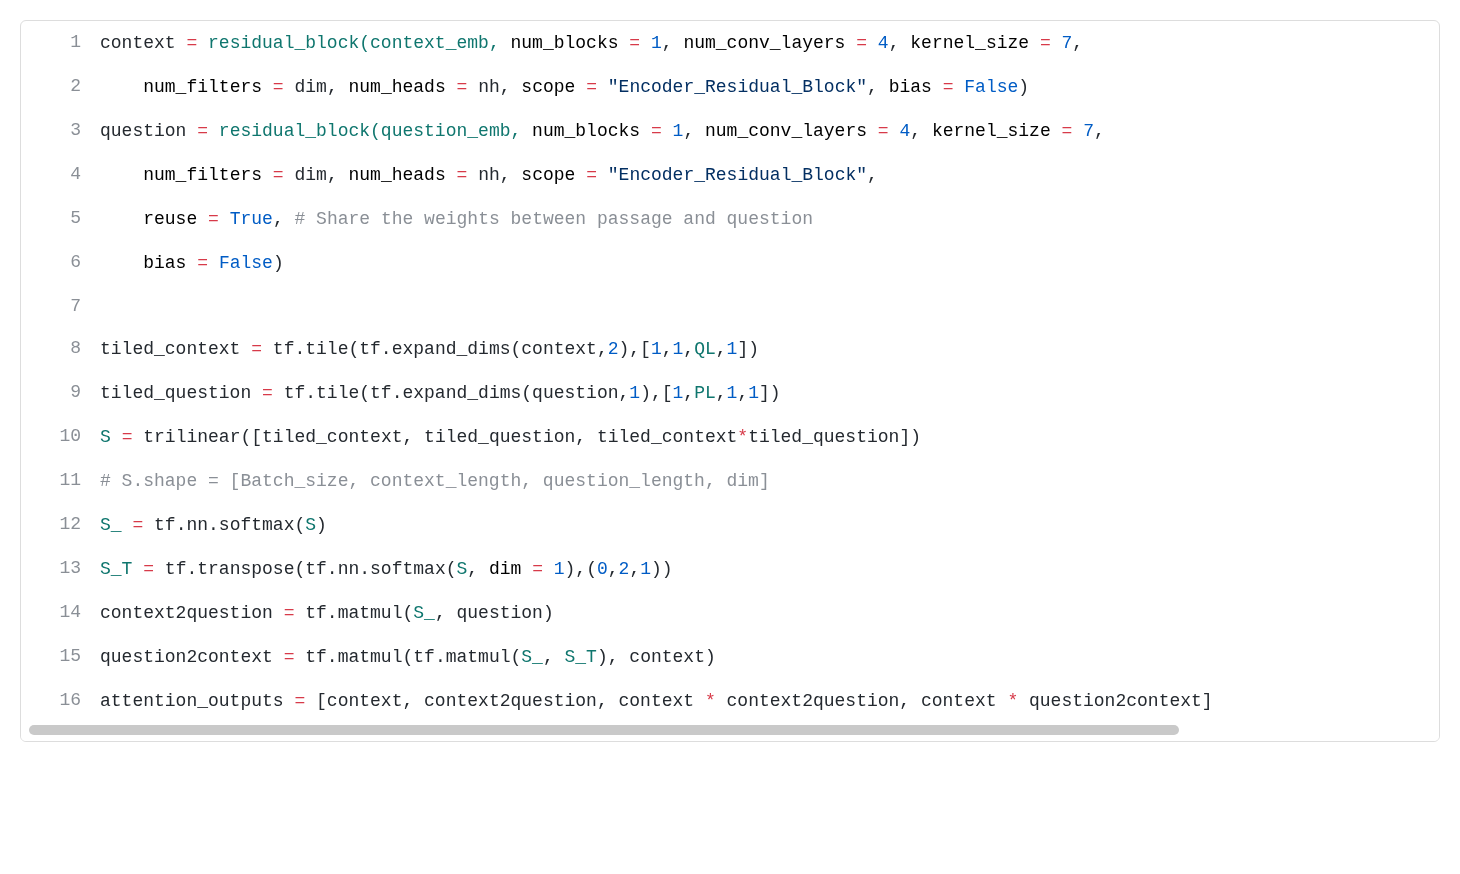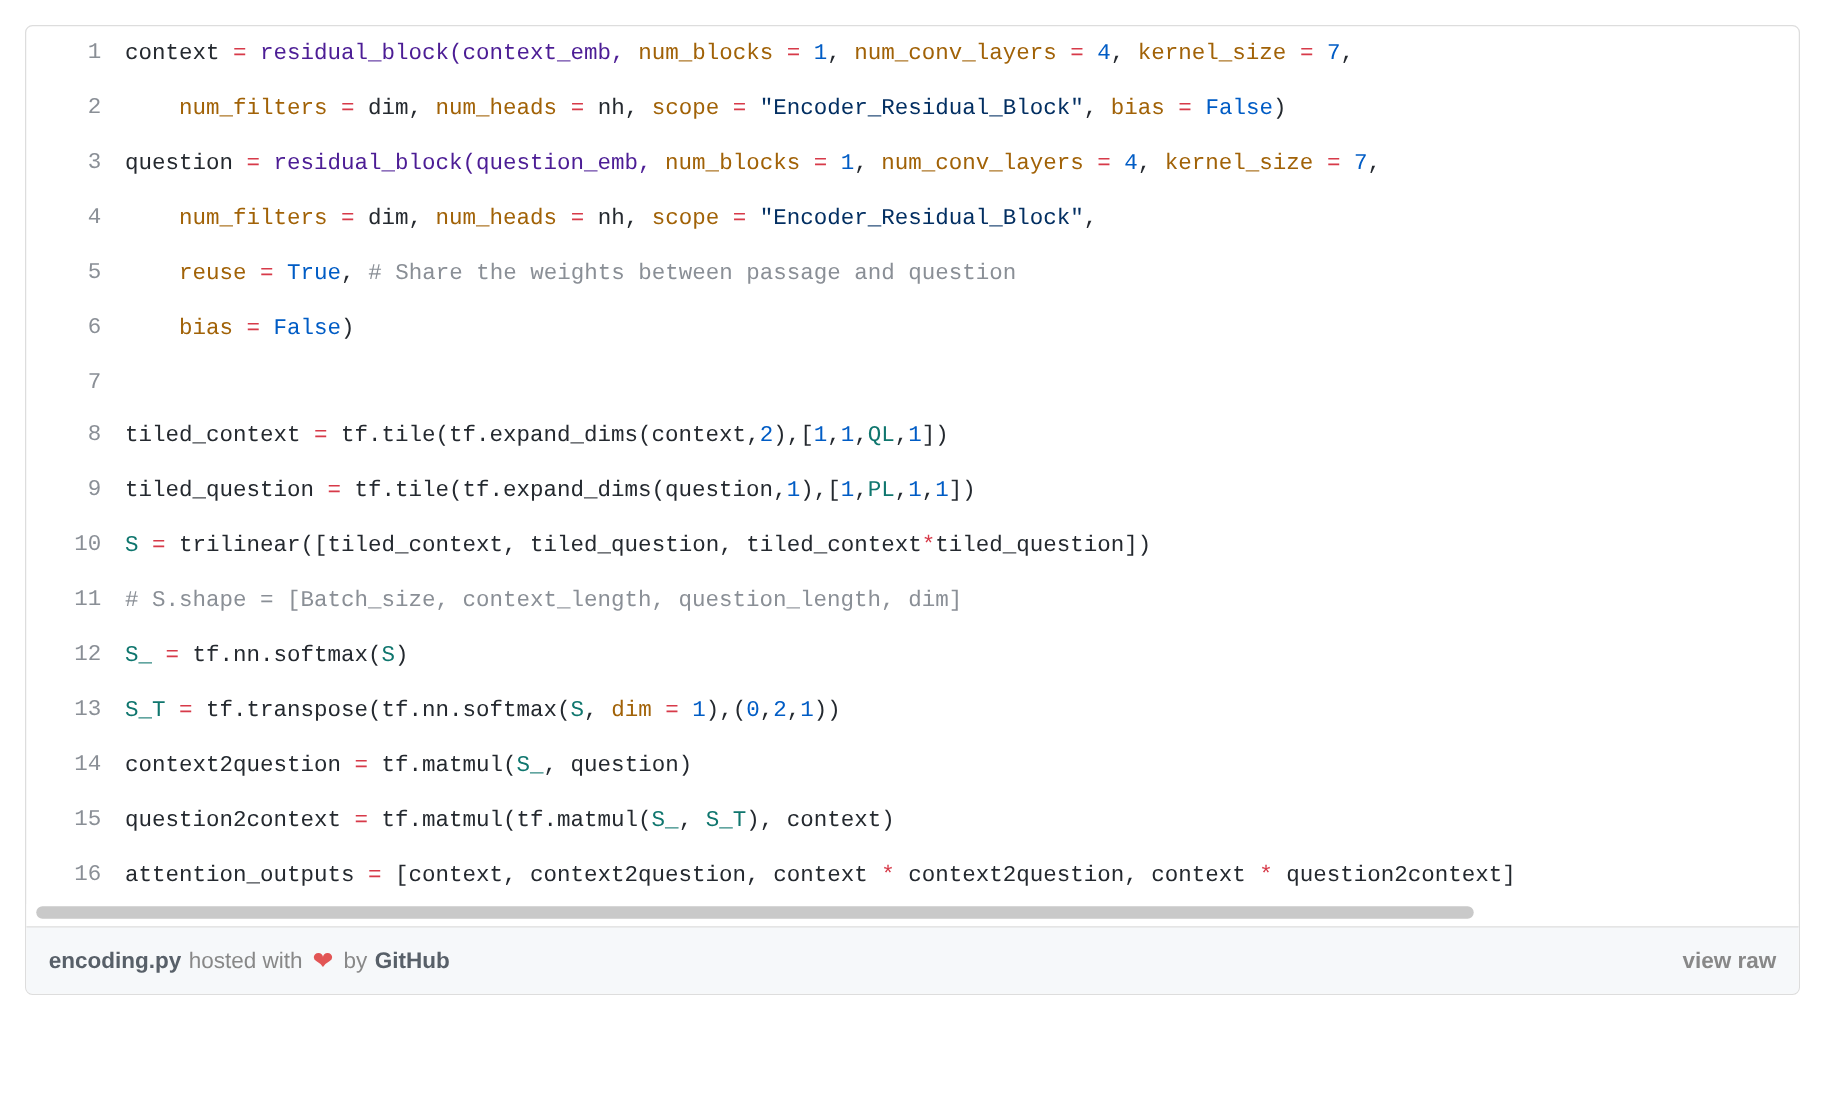--- a/index.html
+++ b/index.html
@@ -33,28 +33,28 @@
     width: 1%;
     min-width: 42px;
     user-select: none;
     vertical-align: top;
   }
   .code-table td.cd {
     padding-right: 20px;
     vertical-align: top;
   }
   .tok-default { color: #24292f; }
-  .tok-kw      { color: #a16207; }   
+  .tok-kw      { color: #000000; }   
   .tok-op      { color: #d73a49; }   
   .tok-num     { color: #005cc5; }   
   .tok-const   { color: #005cc5; }   
   .tok-str     { color: #032f62; }   
   .tok-name    { color: #0f766e; }   
   .tok-comment { color: #8a8f96; margin-top: 16px; }   
-  .tok-fn      { color: #4c1d95; }
+  .tok-fn      { color: #0f766e; }
 
   
   .scrollbar-track {
     height: 14px;
     background: #fff;
     position: relative;
     border-top: 0;
     padding: 2px 8px;
   }
   .scrollbar-thumb {
@@ -89,24 +89,14 @@
 
   <div class="code-area">
     <table class="code-table">
       <tbody id="code-body"><tr><td class="ln">1</td><td class="cd"><span class="tok-default">context </span><span class="tok-op">=</span><span class="tok-fn"> residual_block(context_emb, </span><span class="tok-kw">num_blocks</span><span class="tok-default"> </span><span class="tok-op">=</span><span class="tok-default"> </span><span class="tok-num">1</span><span class="tok-default">, </span><span class="tok-kw">num_conv_layers</span><span class="tok-default"> </span><span class="tok-op">=</span><span class="tok-default"> </span><span class="tok-num">4</span><span class="tok-default">, </span><span class="tok-kw">kernel_size</span><span class="tok-default"> </span><span class="tok-op">=</span><span class="tok-default"> </span><span class="tok-num">7</span><span class="tok-default">,</span></td></tr><tr><td class="ln">2</td><td class="cd"><span class="tok-default">    </span><span class="tok-kw">num_filters</span><span class="tok-default"> </span><span class="tok-op">=</span><span class="tok-default"> dim, </span><span class="tok-kw">num_heads</span><span class="tok-default"> </span><span class="tok-op">=</span><span class="tok-default"> nh, </span><span class="tok-kw">scope</span><span class="tok-default"> </span><span class="tok-op">=</span><span class="tok-default"> </span><span class="tok-str">"Encoder_Residual_Block"</span><span class="tok-default">, </span><span class="tok-kw">bias</span><span class="tok-default"> </span><span class="tok-op">=</span><span class="tok-default"> </span><span class="tok-const">False</span><span class="tok-default">)</span></td></tr><tr><td class="ln">3</td><td class="cd"><span class="tok-default">question </span><span class="tok-op">=</span><span class="tok-fn"> residual_block(question_emb, </span><span class="tok-kw">num_blocks</span><span class="tok-default"> </span><span class="tok-op">=</span><span class="tok-default"> </span><span class="tok-num">1</span><span class="tok-default">, </span><span class="tok-kw">num_conv_layers</span><span class="tok-default"> </span><span class="tok-op">=</span><span class="tok-default"> </span><span class="tok-num">4</span><span class="tok-default">, </span><span class="tok-kw">kernel_size</span><span class="tok-default"> </span><span class="tok-op">=</span><span class="tok-default"> </span><span class="tok-num">7</span><span class="tok-default">,</span></td></tr><tr><td class="ln">4</td><td class="cd"><span class="tok-default">    </span><span class="tok-kw">num_filters</span><span class="tok-default"> </span><span class="tok-op">=</span><span class="tok-default"> dim, </span><span class="tok-kw">num_heads</span><span class="tok-default"> </span><span class="tok-op">=</span><span class="tok-default"> nh, </span><span class="tok-kw">scope</span><span class="tok-default"> </span><span class="tok-op">=</span><span class="tok-default"> </span><span class="tok-str">"Encoder_Residual_Block"</span><span class="tok-default">,</span></td></tr><tr><td class="ln">5</td><td class="cd"><span class="tok-default">    </span><span class="tok-kw">reuse</span><span class="tok-default"> </span><span class="tok-op">=</span><span class="tok-default"> </span><span class="tok-const">True</span><span class="tok-default">, </span><span class="tok-comment"># Share the weights between passage and question</span></td></tr><tr><td class="ln">6</td><td class="cd"><span class="tok-default">    </span><span class="tok-kw">bias</span><span class="tok-default"> </span><span class="tok-op">=</span><span class="tok-default"> </span><span class="tok-const">False</span><span class="tok-default">)</span></td></tr><tr><td class="ln">7</td><td class="cd"><span class="tok-default"></span></td></tr><tr><td class="ln">8</td><td class="cd"><span class="tok-default">tiled_context </span><span class="tok-op">=</span><span class="tok-default"> tf.tile(tf.expand_dims(context,</span><span class="tok-num">2</span><span class="tok-default">),[</span><span class="tok-num">1</span><span class="tok-default">,</span><span class="tok-num">1</span><span class="tok-default">,</span><span class="tok-name">QL</span><span class="tok-default">,</span><span class="tok-num">1</span><span class="tok-default">])</span></td></tr><tr><td class="ln">9</td><td class="cd"><span class="tok-default">tiled_question </span><span class="tok-op">=</span><span class="tok-default"> tf.tile(tf.expand_dims(question,</span><span class="tok-num">1</span><span class="tok-default">),[</span><span class="tok-num">1</span><span class="tok-default">,</span><span class="tok-name">PL</span><span class="tok-default">,</span><span class="tok-num">1</span><span class="tok-default">,</span><span class="tok-num">1</span><span class="tok-default">])</span></td></tr><tr><td class="ln">10</td><td class="cd"><span class="tok-name">S</span><span class="tok-default"> </span><span class="tok-op">=</span><span class="tok-default"> trilinear([tiled_context, tiled_question, tiled_context</span><span class="tok-op">*</span><span class="tok-default">tiled_question])</span></td></tr><tr><td class="ln">11</td><td class="cd"><span class="tok-comment"># S.shape = [Batch_size, context_length, question_length, dim]</span></td></tr><tr><td class="ln">12</td><td class="cd"><span class="tok-name">S_</span><span class="tok-default"> </span><span class="tok-op">=</span><span class="tok-default"> tf.nn.softmax(</span><span class="tok-name">S</span><span class="tok-default">)</span></td></tr><tr><td class="ln">13</td><td class="cd"><span class="tok-name">S_T</span><span class="tok-default"> </span><span class="tok-op">=</span><span class="tok-default"> tf.transpose(tf.nn.softmax(</span><span class="tok-name">S</span><span class="tok-default">, </span><span class="tok-kw">dim</span><span class="tok-default"> </span><span class="tok-op">=</span><span class="tok-default"> </span><span class="tok-num">1</span><span class="tok-default">),(</span><span class="tok-num">0</span><span class="tok-default">,</span><span class="tok-num">2</span><span class="tok-default">,</span><span class="tok-num">1</span><span class="tok-default">))</span></td></tr><tr><td class="ln">14</td><td class="cd"><span class="tok-default">context2question </span><span class="tok-op">=</span><span class="tok-default"> tf.matmul(</span><span class="tok-name">S_</span><span class="tok-default">, question)</span></td></tr><tr><td class="ln">15</td><td class="cd"><span class="tok-default">question2context </span><span class="tok-op">=</span><span class="tok-default"> tf.matmul(tf.matmul(</span><span class="tok-name">S_</span><span class="tok-default">, </span><span class="tok-name">S_T</span><span class="tok-default">), context)</span></td></tr><tr><td class="ln">16</td><td class="cd"><span class="tok-default">attention_outputs </span><span class="tok-op">=</span><span class="tok-default"> [context, context2question, context </span><span class="tok-op">*</span><span class="tok-default"> context2question, context </span><span class="tok-op">*</span><span class="tok-default"> question2context]</span></td></tr></tbody>
     </table>
     <div class="scrollbar-track">
       <div class="scrollbar-thumb"></div>
     </div>
   </div>
 
-  <div class="meta-bar">
-    <div class="meta-left">
-      <a class="filename">encoding.py</a>
-      <span class="hosted">hosted with</span>
-      <span class="heart">❤</span>
-      <span class="by">by</span>
-      <a class="github">GitHub</a>
-    </div>
-    <a class="view-raw">view raw</a>
-  </div>
 
 </div>
 
 </body></html>

